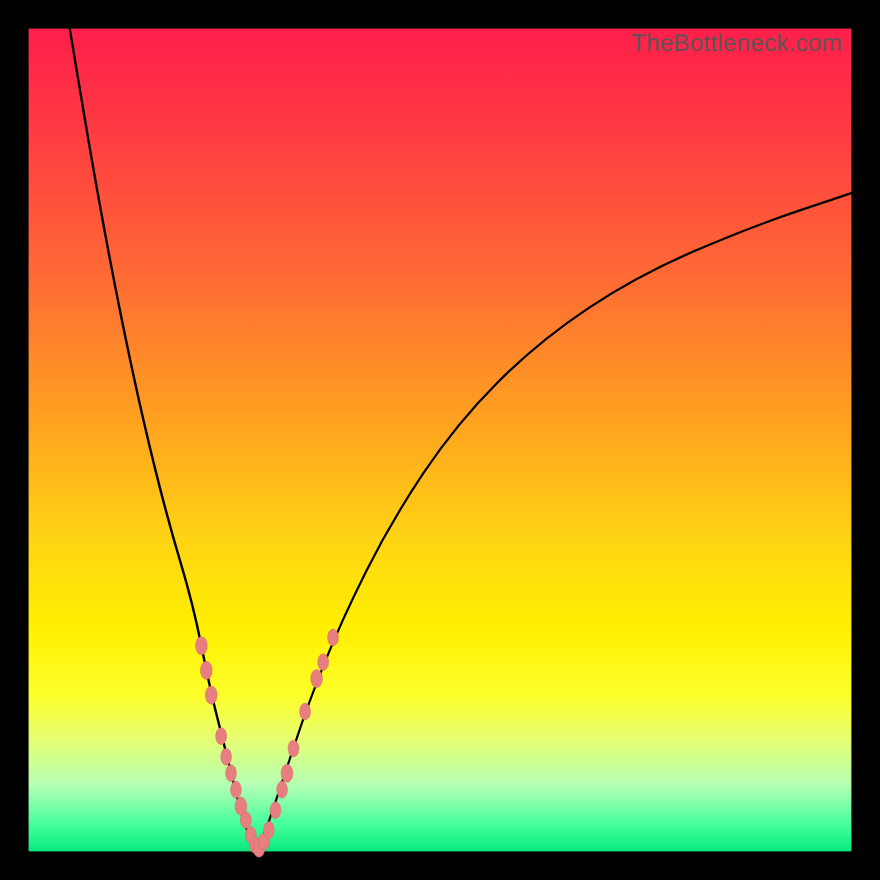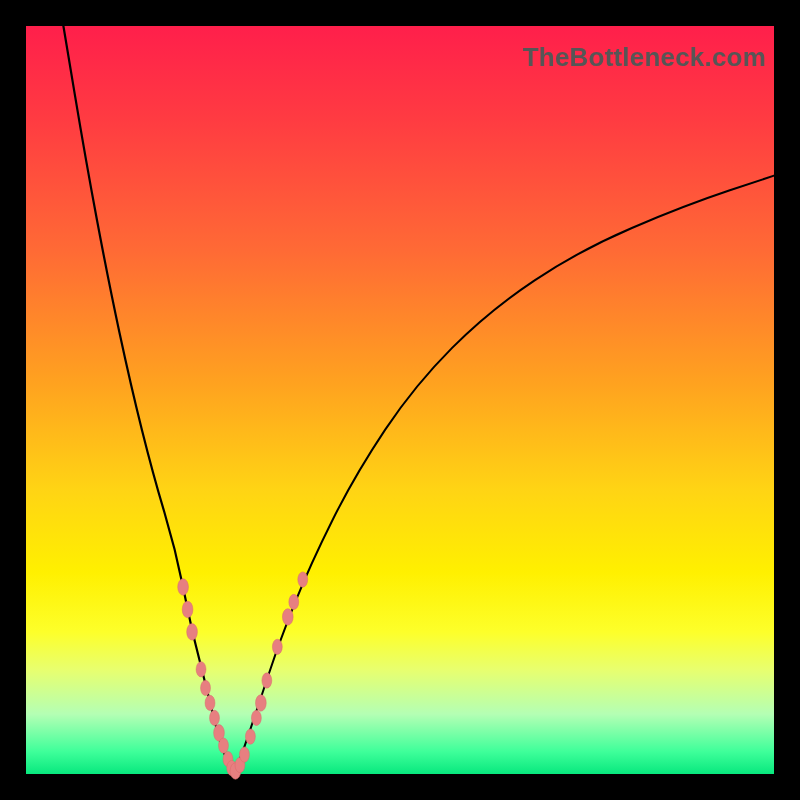--- a/index.html
+++ b/index.html
@@ -33,24 +33,24 @@
       #fff000 73%,
       #fdff2a 81%,
       #e8ff6e 86%,
       #b4ffb4 92%,
       #3fff9a 97%,
       #08e87e 100%
     );
   }
   .watermark {
     position: absolute;
-    top: 16px;
+    top: 0;
     right: 8px;
-    font-size: 26px;
-    font-weight: 700;
+    font-size: 22px;
+    font-weight: 400;
     color: #565656;
     letter-spacing: 0.2px;
     user-select: none;
   }
   svg.curves {
     position: absolute;
     left: 0;
     top: 0;
     width: 748px;
     height: 748px;

